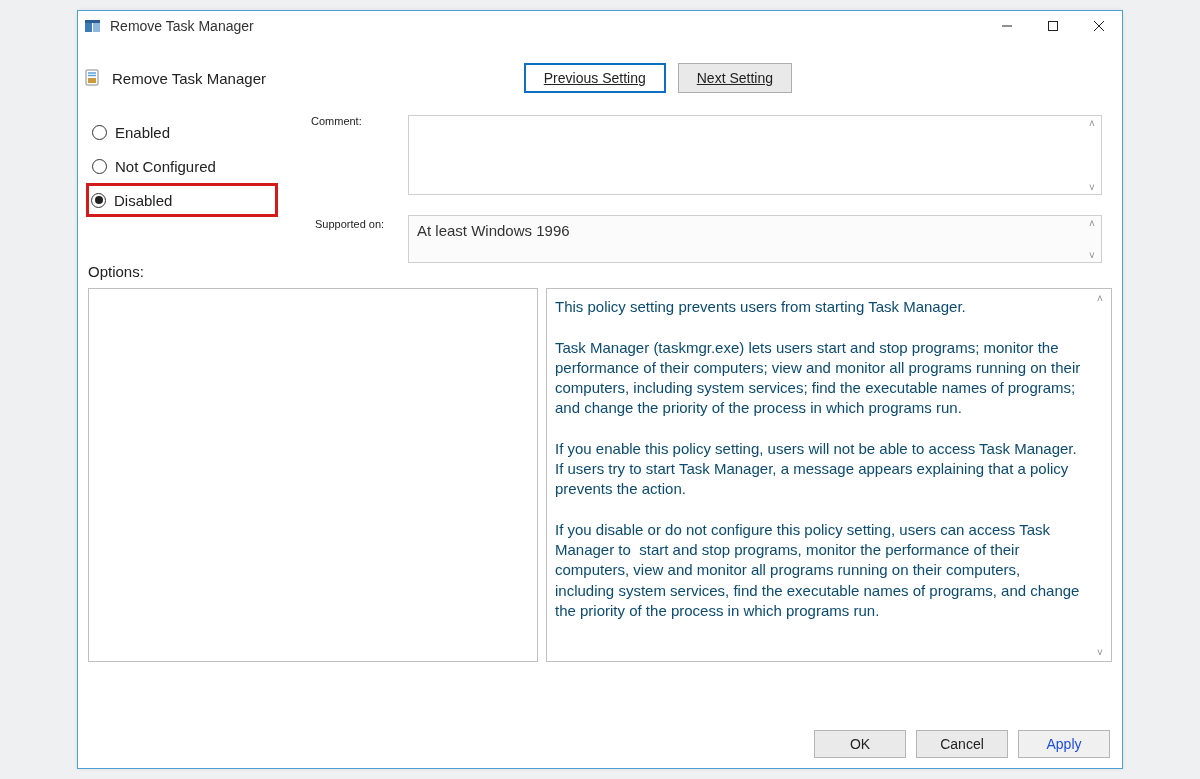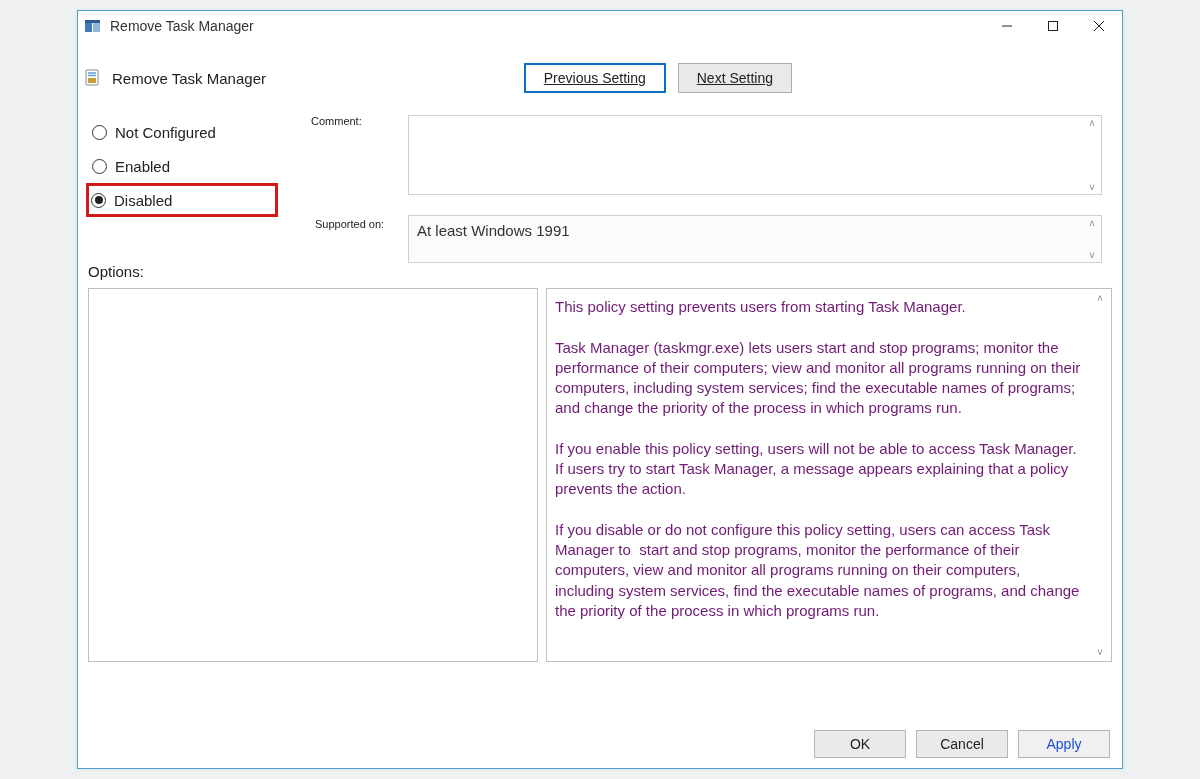--- a/index.html
+++ b/index.html
@@ -166,21 +166,21 @@
     background: #fff;
     height: 374px;
     overflow: hidden;
   }
   .panel.options { width: 450px; }
   .panel.help { flex: 1; position: relative; }
   .help-body {
     padding: 8px 28px 8px 8px;
     font-size: 15px;
     line-height: 1.35;
-    color: #701a75;
+    color: #0c4a6e;
     white-space: pre-wrap;
     height: 100%;
     overflow: hidden;
   }
   .help-scroll-arrows .mini-arrow { position:absolute; right:2px; }
   .help-scroll-arrows .up { top: 2px; }
   .help-scroll-arrows .down { bottom: 2px; }
   
   .footer {
     position: absolute;
@@ -251,44 +251,44 @@
       <div class="nav-btn active">Previous Setting</div>
       <div class="nav-btn">Next Setting</div>
     </div>
   </div>
 
   <div class="upper">
 
     <div class="radio-col">
       <div class="radio-item">
         <span class="radio-shape"></span>
-        <span>Not Configured</span>
+        <span>Enabled</span>
       </div>
       <div class="radio-item">
         <span class="radio-shape"></span>
-        <span>Enabled</span>
+        <span>Not Configured</span>
       </div>
       <div class="radio-item highlight-box">
         <span class="radio-shape">
             <span class="dot"></span>
           </span>
         <span>Disabled</span>
       </div>
     </div>
 
     <div class="comment-label">Comment:</div>
     <textarea class="textarea-comment" style=""></textarea>
     <div class="mini-arrows" style="top:1px; height:78px; left: 1005px;">
       <div class="mini-arrow">˄</div>
       <div class="mini-arrow">˅</div>
     </div>
 
     <div class="supported-label">Supported on:</div>
     <div class="supported-box">
-      <span>At least Windows 1991</span>
+      <span>At least Windows 1996</span>
     </div>
     <div class="mini-arrows" style="top:101px; height:46px; left: 1005px;">
       <div class="mini-arrow">˄</div>
       <div class="mini-arrow">˅</div>
     </div>
   </div>
 
   <div class="labels-row">
     <div class="lbl-left">Options:</div>
   </div>

